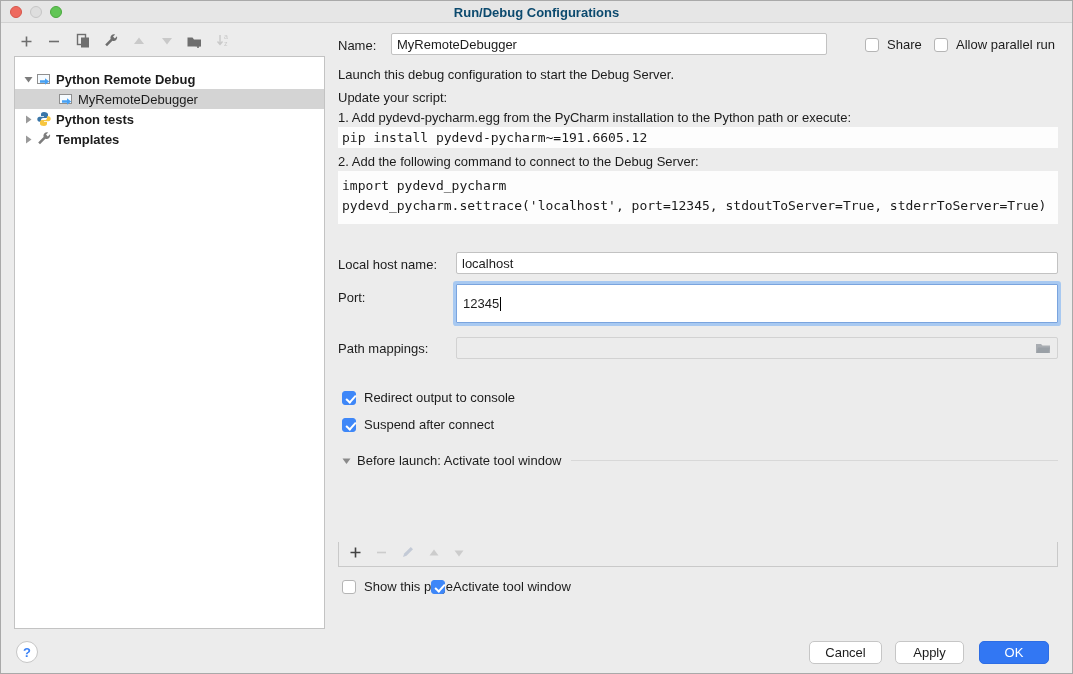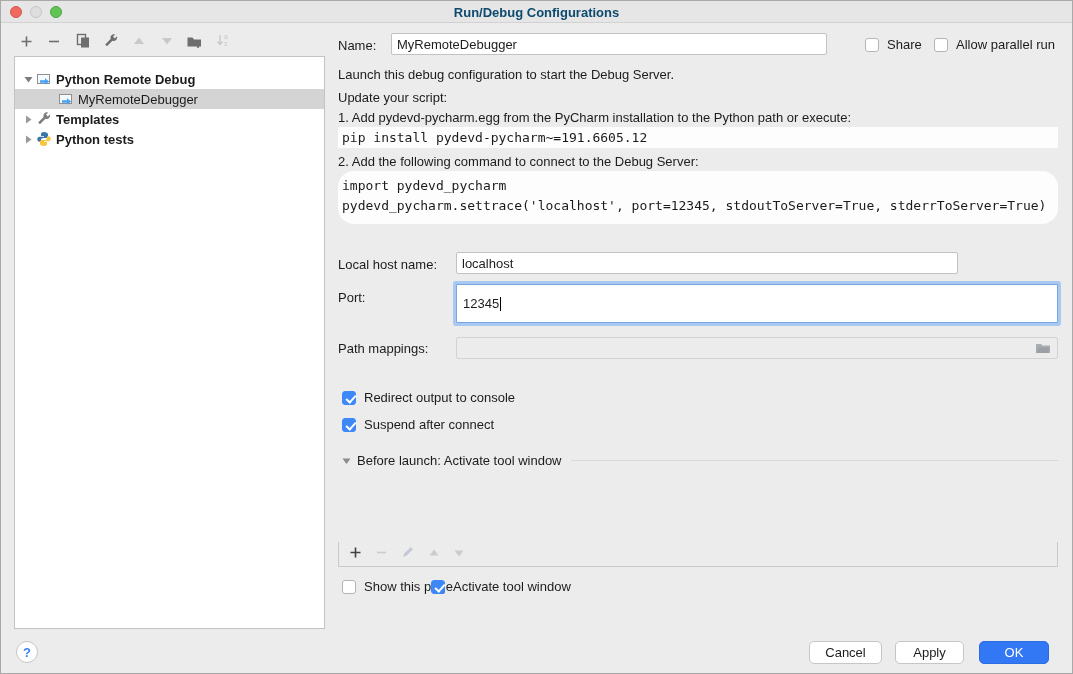--- a/index.html
+++ b/index.html
@@ -138,61 +138,61 @@
       <span class="label">MyRemoteDebugger</span>
     </div>
     <div class="tree-row top">
       <span class="arrow">
           <svg width="9" height="9">
             <path d="M2 0.5 7.5 4.5 2 8.5z" fill="#9a9a9a"></path>
           </svg>
         </span>
       <span class="t-icon">
           <svg width="16" height="16">
-            <path d="M14 3.2a3.6 3.6 0 0 1-4.6 4.6L4 13.2 2.2 11.4 7.6 6A3.6 3.6 0 0 1 12.2 1.4L10 3.6l1.8 1.8z" fill="#7d7d7d"></path>
-          </svg>
-        </span>
-      <span class="label">Templates</span>
+            <path d="M8 1C5.6 1 5 2.2 5 3.3V5h3v.8H3.6C2.2 5.8 1.3 6.8 1.3 8.3S2.2 10.8 3.6 10.8H5V9c0-1.2 1-2.1 2.2-2.1h3c1.1 0 1.8-.8 1.8-1.9V3.3C12 2 10.4 1 8 1z" fill="#3a76a8"></path>
+            <path d="M8 15c2.4 0 3-1.2 3-2.3V11H8v-.8h4.4c1.4 0 2.3-1 2.3-2.5s-.9-2.5-2.3-2.5H11V7c0 1.2-1 2.1-2.2 2.1h-3C4.7 9.1 4 9.9 4 11v1.7C4 14 5.6 15 8 15z" fill="#f7c63f"></path>
+          </svg>
+        </span>
+      <span class="label">Python tests</span>
     </div>
     <div class="tree-row top">
       <span class="arrow">
           <svg width="9" height="9">
             <path d="M2 0.5 7.5 4.5 2 8.5z" fill="#9a9a9a"></path>
           </svg>
         </span>
       <span class="t-icon">
           <svg width="16" height="16">
-            <path d="M8 1C5.6 1 5 2.2 5 3.3V5h3v.8H3.6C2.2 5.8 1.3 6.8 1.3 8.3S2.2 10.8 3.6 10.8H5V9c0-1.2 1-2.1 2.2-2.1h3c1.1 0 1.8-.8 1.8-1.9V3.3C12 2 10.4 1 8 1z" fill="#3a76a8"></path>
-            <path d="M8 15c2.4 0 3-1.2 3-2.3V11H8v-.8h4.4c1.4 0 2.3-1 2.3-2.5s-.9-2.5-2.3-2.5H11V7c0 1.2-1 2.1-2.2 2.1h-3C4.7 9.1 4 9.9 4 11v1.7C4 14 5.6 15 8 15z" fill="#f7c63f"></path>
-          </svg>
-        </span>
-      <span class="label">Python tests</span>
+            <path d="M14 3.2a3.6 3.6 0 0 1-4.6 4.6L4 13.2 2.2 11.4 7.6 6A3.6 3.6 0 0 1 12.2 1.4L10 3.6l1.8 1.8z" fill="#7d7d7d"></path>
+          </svg>
+        </span>
+      <span class="label">Templates</span>
     </div>
   </div>
 
   <div class="lbl" style="left:337px; top:37px;">Name:</div>
   <input class="txt-input" style="left: 390px; top: 32px; width: 436px;" value="MyRemoteDebugger">
   <div class="chk-row" style="left:864px; top:36px;">
     <div class="checkbox"></div>
     <span>Share</span>
   </div>
   <div class="chk-row" style="left:933px; top:36px;">
     <div class="checkbox"></div>
     <span>Allow parallel run</span>
   </div>
 
   <div class="lbl" style="left:337px; top:66px;">Launch this debug configuration to start the Debug Server.</div>
   <div class="lbl" style="left:337px; top:89px;">Update your script:</div>
   <div class="lbl" style="left:337px; top:109px;">1. Add pydevd-pycharm.egg from the PyCharm installation to the Python path or execute:</div>
   <div class="code-block" style="top:126px; height:21px; line-height:21px; padding-left:4px;">pip install pydevd-pycharm~=191.6605.12</div>
   <div class="lbl" style="left:337px; top:153px;">2. Add the following command to connect to the Debug Server:</div>
-  <div class="code-block" style="top:170px; height:53px; padding:5px 0 0 4px; line-height:20px;border-radius:16px;"><span>import pydevd_pycharm</span><br><span>pydevd_pycharm.settrace('localhost', port=12345, stdoutToServer=True, stderrToServer=True)</span></div>
+  <div class="code-block" style="top:170px; height:53px; padding:5px 0 0 4px; line-height:20px;"><span>import pydevd_pycharm</span><br><span>pydevd_pycharm.settrace('localhost', port=12345, stdoutToServer=True, stderrToServer=True)</span></div>
 
   <div class="lbl" style="left:337px; top:256px;">Local host name:</div>
-  <input class="txt-input" style="left: 455px; top: 251px; width: 502px;" value="localhost">
+  <input class="txt-input" style="left: 455px; top: 251px; width: 602px;" value="localhost">
   <div class="lbl" style="left:337px; top:289px;">Port:</div>
   <div class="port-box">
       <span>12345</span>
       <span class="caret"></span>
     </div>
 
   <div class="lbl" style="left:337px; top:340px;">Path mappings:</div>
   <div class="disabled-field">
     <span class="folder"><svg width="16" height="14">
           <path d="M1 3h5l1.5 1.5H15V12H1z" fill="#a9adb2"></path>

